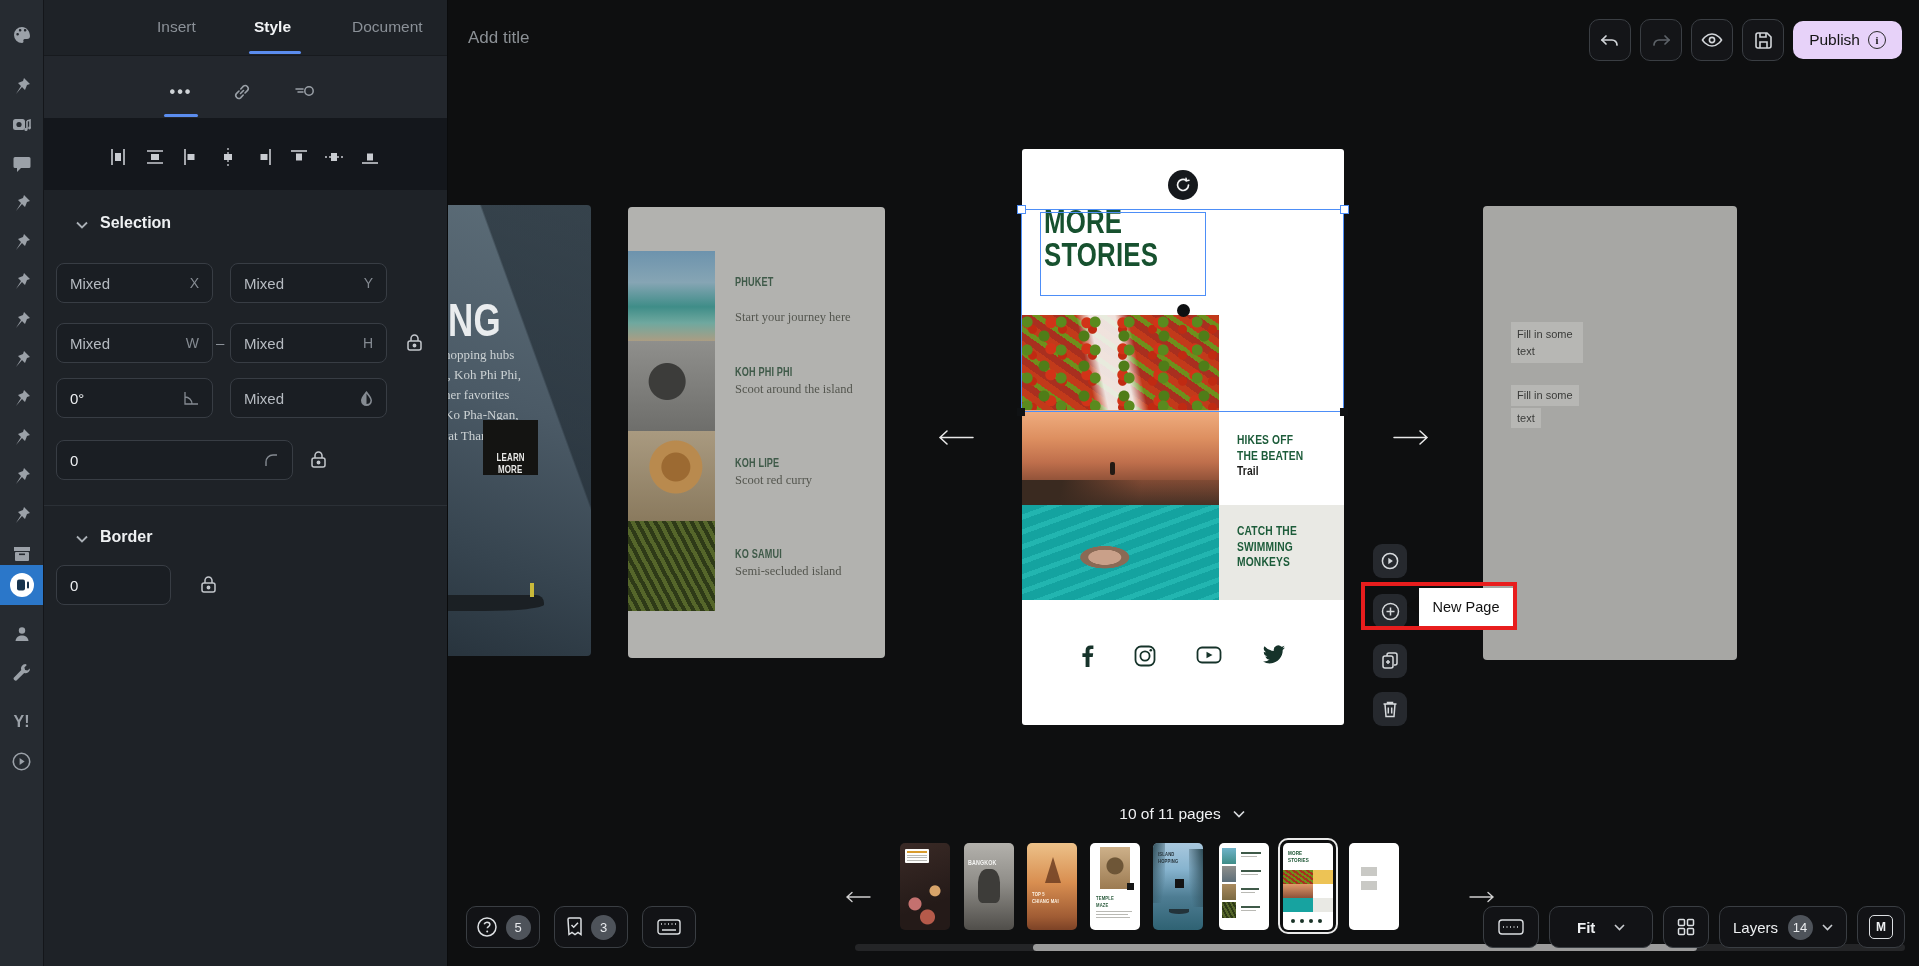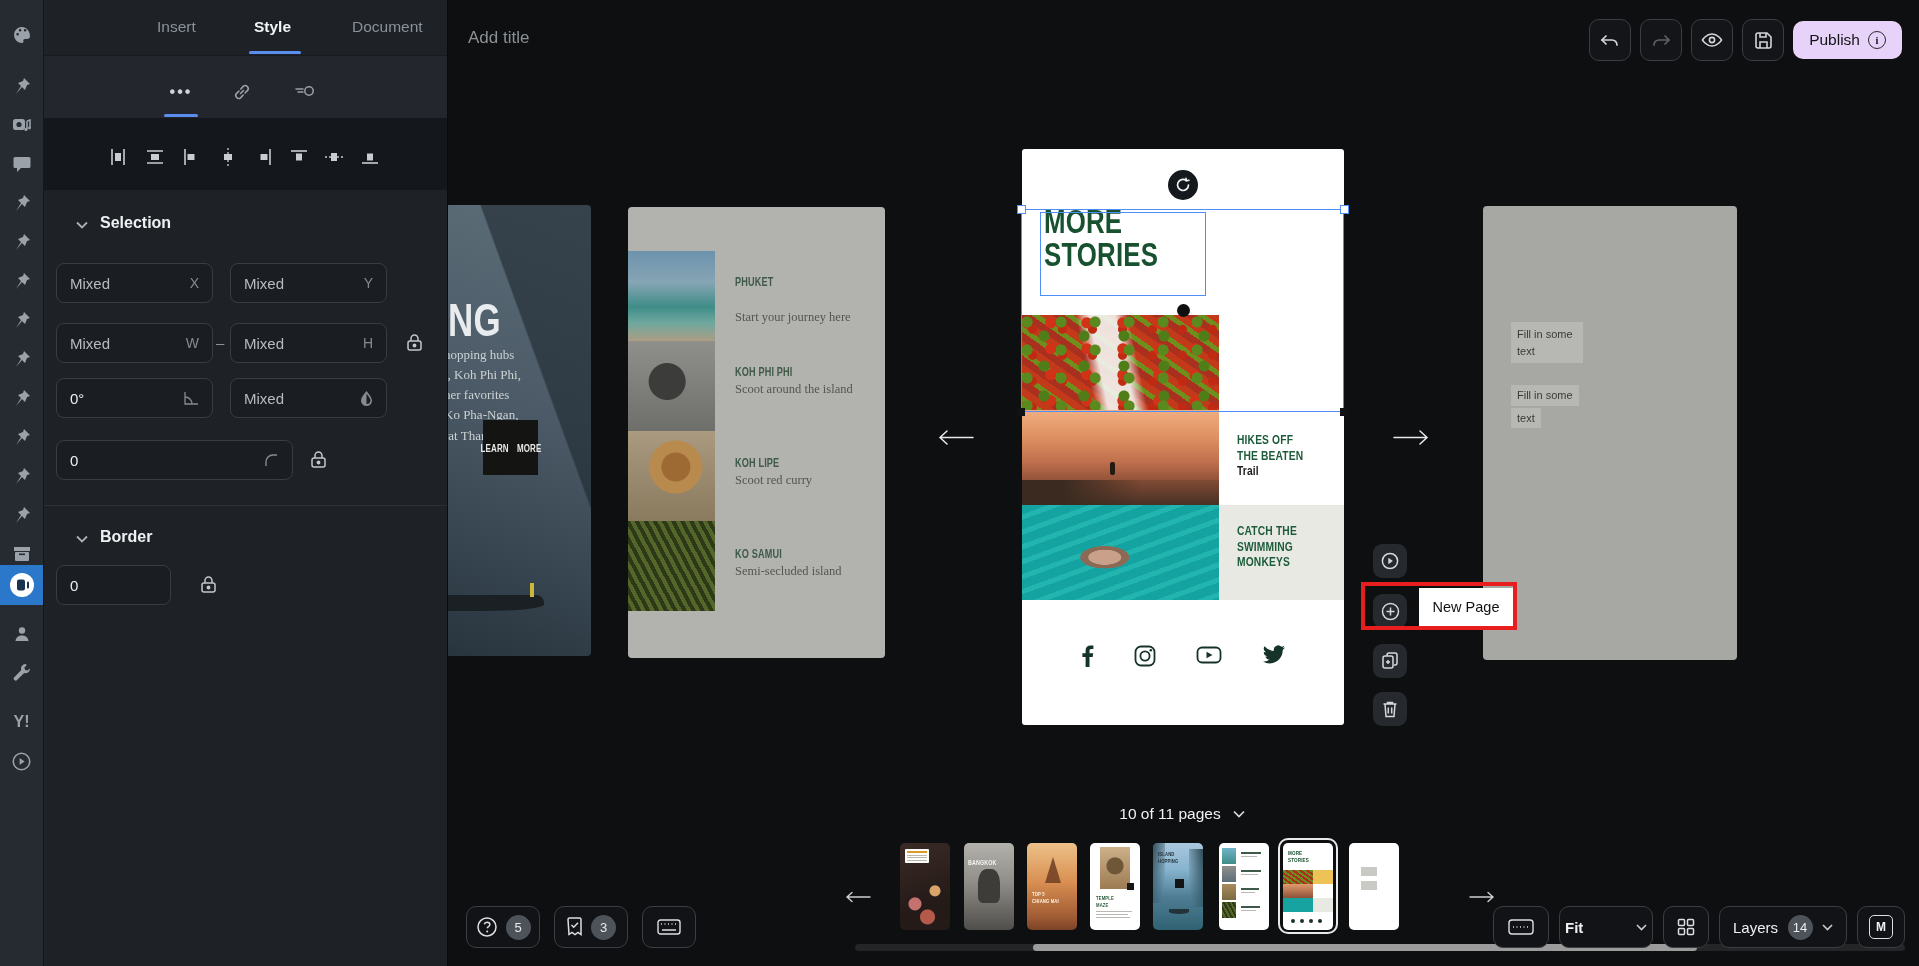--- a/index.html
+++ b/index.html
@@ -368,21 +368,21 @@
         linear-gradient(250deg, rgba(28,38,46,.6) 0 26%, rgba(0,0,0,0) 26.5%),
         linear-gradient(200deg,#5d6e79 0%,#4b5a66 42%,#36444f 72%,#232e37 100%)">
     <div class="cond" style="position:absolute;left:114px;top:88px;font-size:46px;color:#e9ecee">NG</div>
     <div class="serif" style="position:absolute;left:110px;top:140px;font-size:13px;line-height:1.55;color:#ccd2d4">
       <div>hopping hubs</div>
       <div>i, Koh Phi Phi,</div>
       <div>her favorites</div>
       <div>Ko Pha-Ngan,</div>
       <div>rat Thani.</div>
     </div>
-    <div style="position:absolute;left:149px;top:215px;width:55px;height:55px;background:#141412;display:flex;flex-direction:row;align-items:center;justify-content:center">
+    <div style="position:absolute;left:149px;top:215px;width:55px;height:55px;background:#141412;display:flex;flex-direction:column;align-items:center;justify-content:flex-end">
       <span class="cond" style="font-size:10.5px;color:#e9e9e7;transform-origin:50% 50%">LEARN</span>
       <span class="cond" style="font-size:10.5px;color:#e9e9e7;transform-origin:50% 50%">MORE</span>
     </div>
     <div style="position:absolute;left:60px;top:390px;width:150px;height:16px;background:#1b2024;border-radius:8px 8px 40% 40%"></div>
 
     <div style="position:absolute;left:196px;top:378px;width:4px;height:14px;background:#c9b93a"></div>
   </div>
 
   <div class="page-card" style="left:181px;top:207px;width:257px;height:451px;background:#b2b2af">
     <div style="position:absolute;left:0;top:44px;width:87px;height:90px;background:linear-gradient(180deg,#6d93ad 0%,#86a5b4 35%,#3f8d88 62%,#6fa89f 80%,#ab9d83 100%)"></div>
@@ -660,21 +660,21 @@
     </div>
   </div>
 
   <div class="abs" style="right:14px;top:906px;display:flex;gap:10px;align-items:center">
     <div class="bl-btn" style="width:56px">
       <svg width="26" height="16" viewBox="0 0 26 16" fill="none" stroke="#dcdfe2" stroke-width="1.4">
           <rect x="1" y="1" width="24" height="14" rx="3"></rect>
           <path d="M5 8h1M8.5 8h1M12 8h1M15.5 8h1M19 8h1" stroke-width="1.7"></path>
         </svg>
     </div>
-    <div class="bl-btn" style="width:94px;justify-content:space-between;padding:0 5px">
+    <div class="bl-btn" style="width:104px;justify-content:space-between;padding:0 27px">
       <span style="font-size:15px;color:#eef0f2;font-weight:700">Fit</span>
       <svg width="11" height="7" viewBox="0 0 11 7" fill="none" stroke="#c9ccd0" stroke-width="1.6">
           <path d="M1 1l4.5 4.5L10 1"></path>
         </svg>
     </div>
     <div class="bl-btn" style="width:46px">
       <svg width="18" height="18" viewBox="0 0 18 18" fill="none" stroke="#dcdfe2" stroke-width="1.5">
           <rect x="1.5" y="1.5" width="6" height="6" rx="1"></rect>
           <rect x="10.5" y="1.5" width="6" height="6" rx="1"></rect>
           <rect x="1.5" y="10.5" width="6" height="6" rx="1"></rect>

